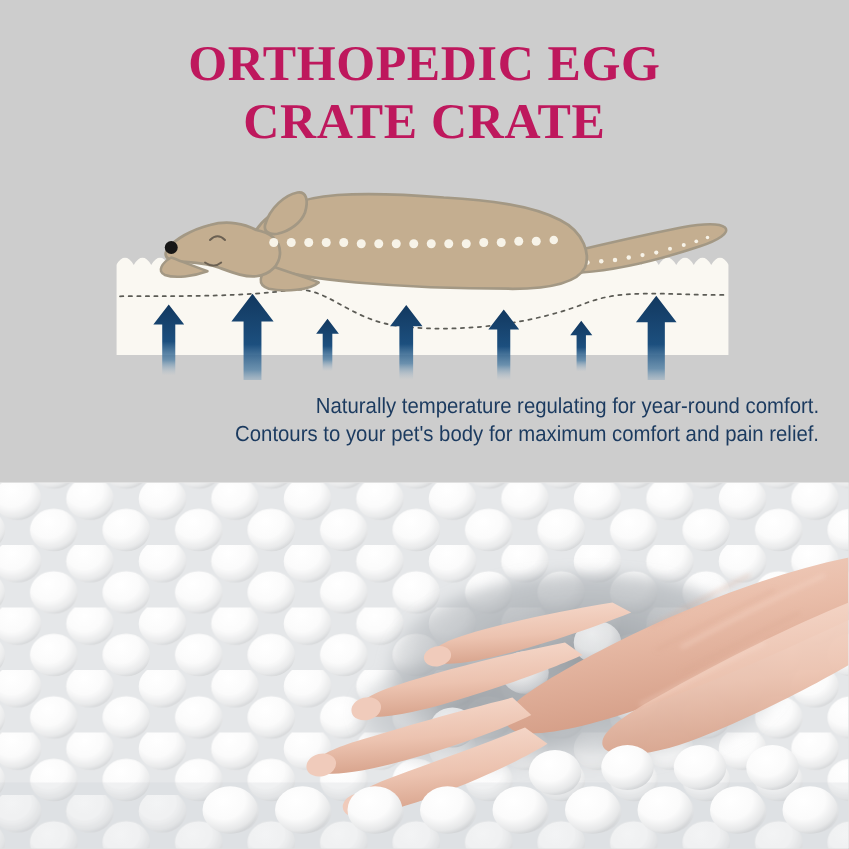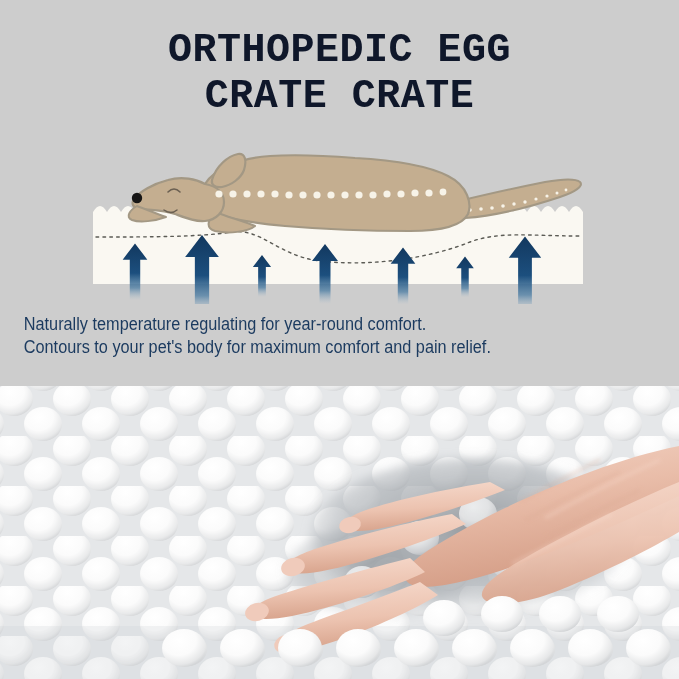--- a/index.html
+++ b/index.html
@@ -16,38 +16,38 @@
     position:absolute; left:0; top:0; width:679px; height:386px;
     background:#cdcdcd;
   }
 
   #title-block {
     position:absolute; left:0; top:28px; width:679px;
     text-align:center;
   }
   .title-line {
     display:block;
-    color:#0f172a;
-    font-family:Liberation Mono, monospace;
+    color:#be185d;
+    font-family:Liberation Serif, serif;
     font-weight:bold;
     font-size:40px;
     letter-spacing:0.5px;
     line-height:46px;
     white-space:nowrap;
   }
 
   
   #illustration {
     position:absolute; left:0; top:124px; width:679px; height:180px;
   }
   #illustration svg { display:block; width:679px; height:180px; }
 
   
   #captions {
-    position:absolute; left:0; top:313px; width:679px; text-align:left;
+    position:absolute; left:0; top:313px; width:679px; text-align:right;
   }
   .caption-line {
     display:block;
     color:#1b3a5f;
     font-family:"Liberation Sans Narrow","Liberation Sans",sans-serif;
     font-size:17.5px;
     line-height:23px;
     font-weight:normal;
     transform:scaleX(0.93);
     white-space:nowrap;

